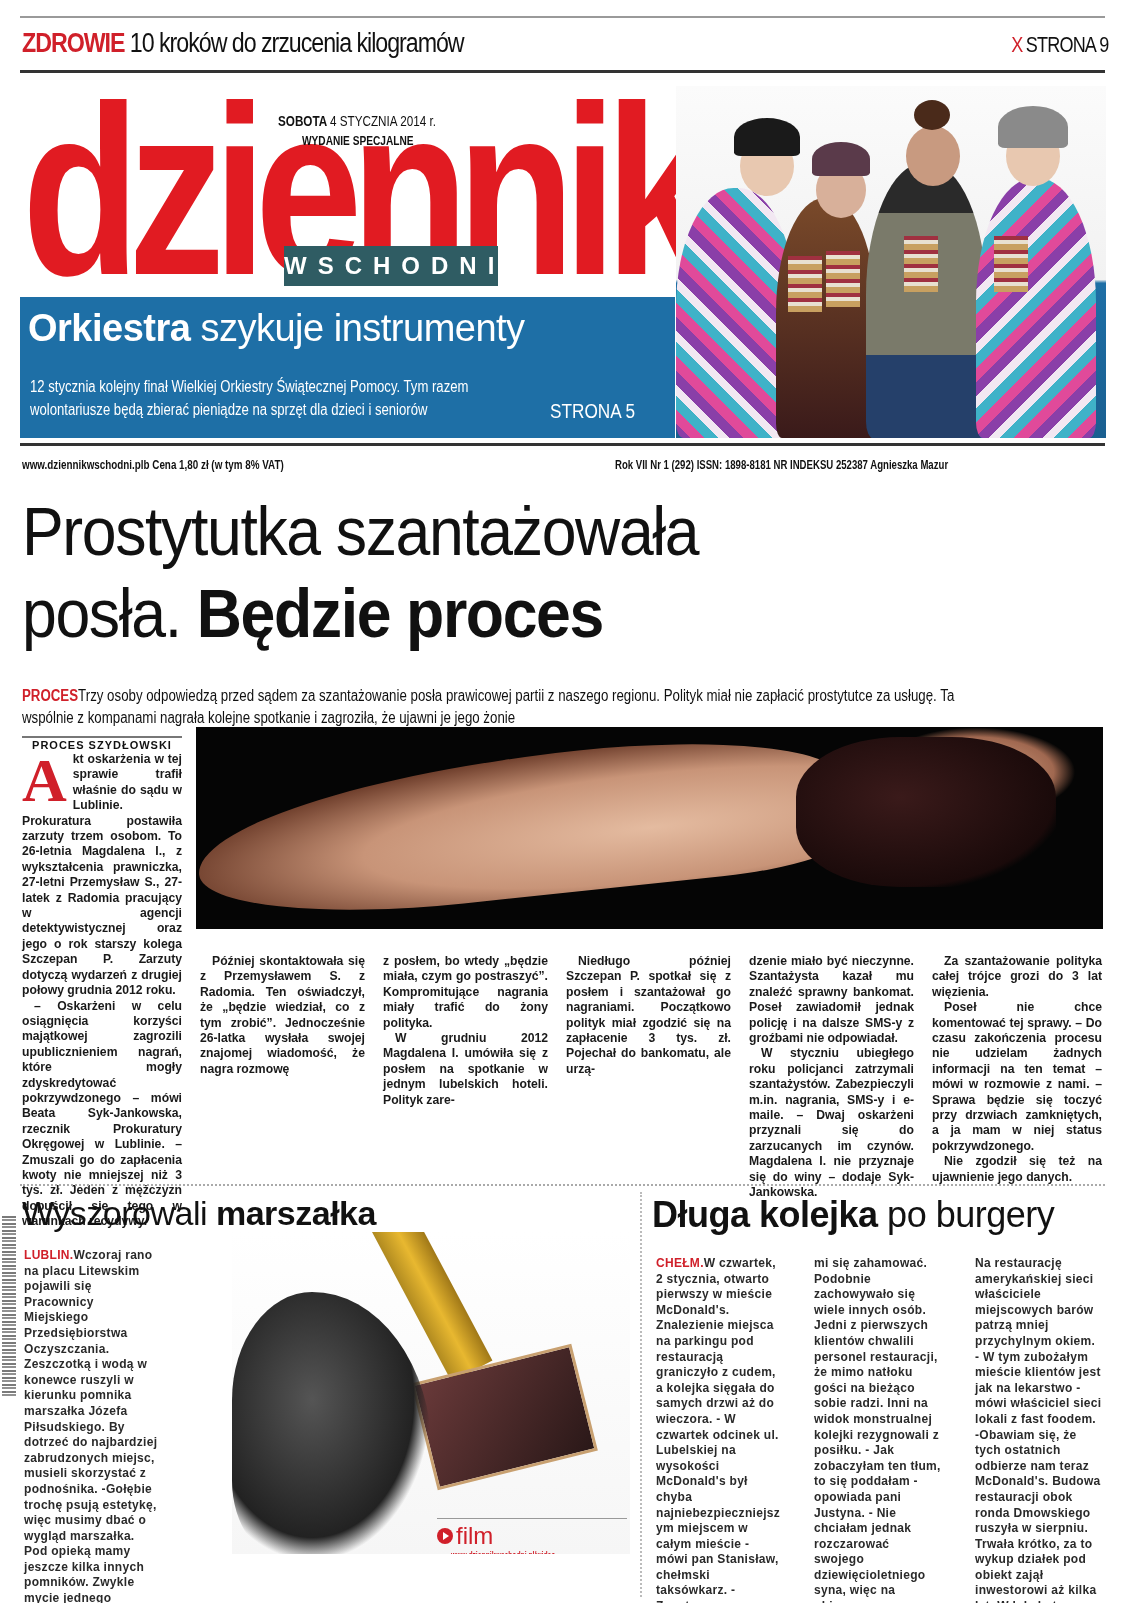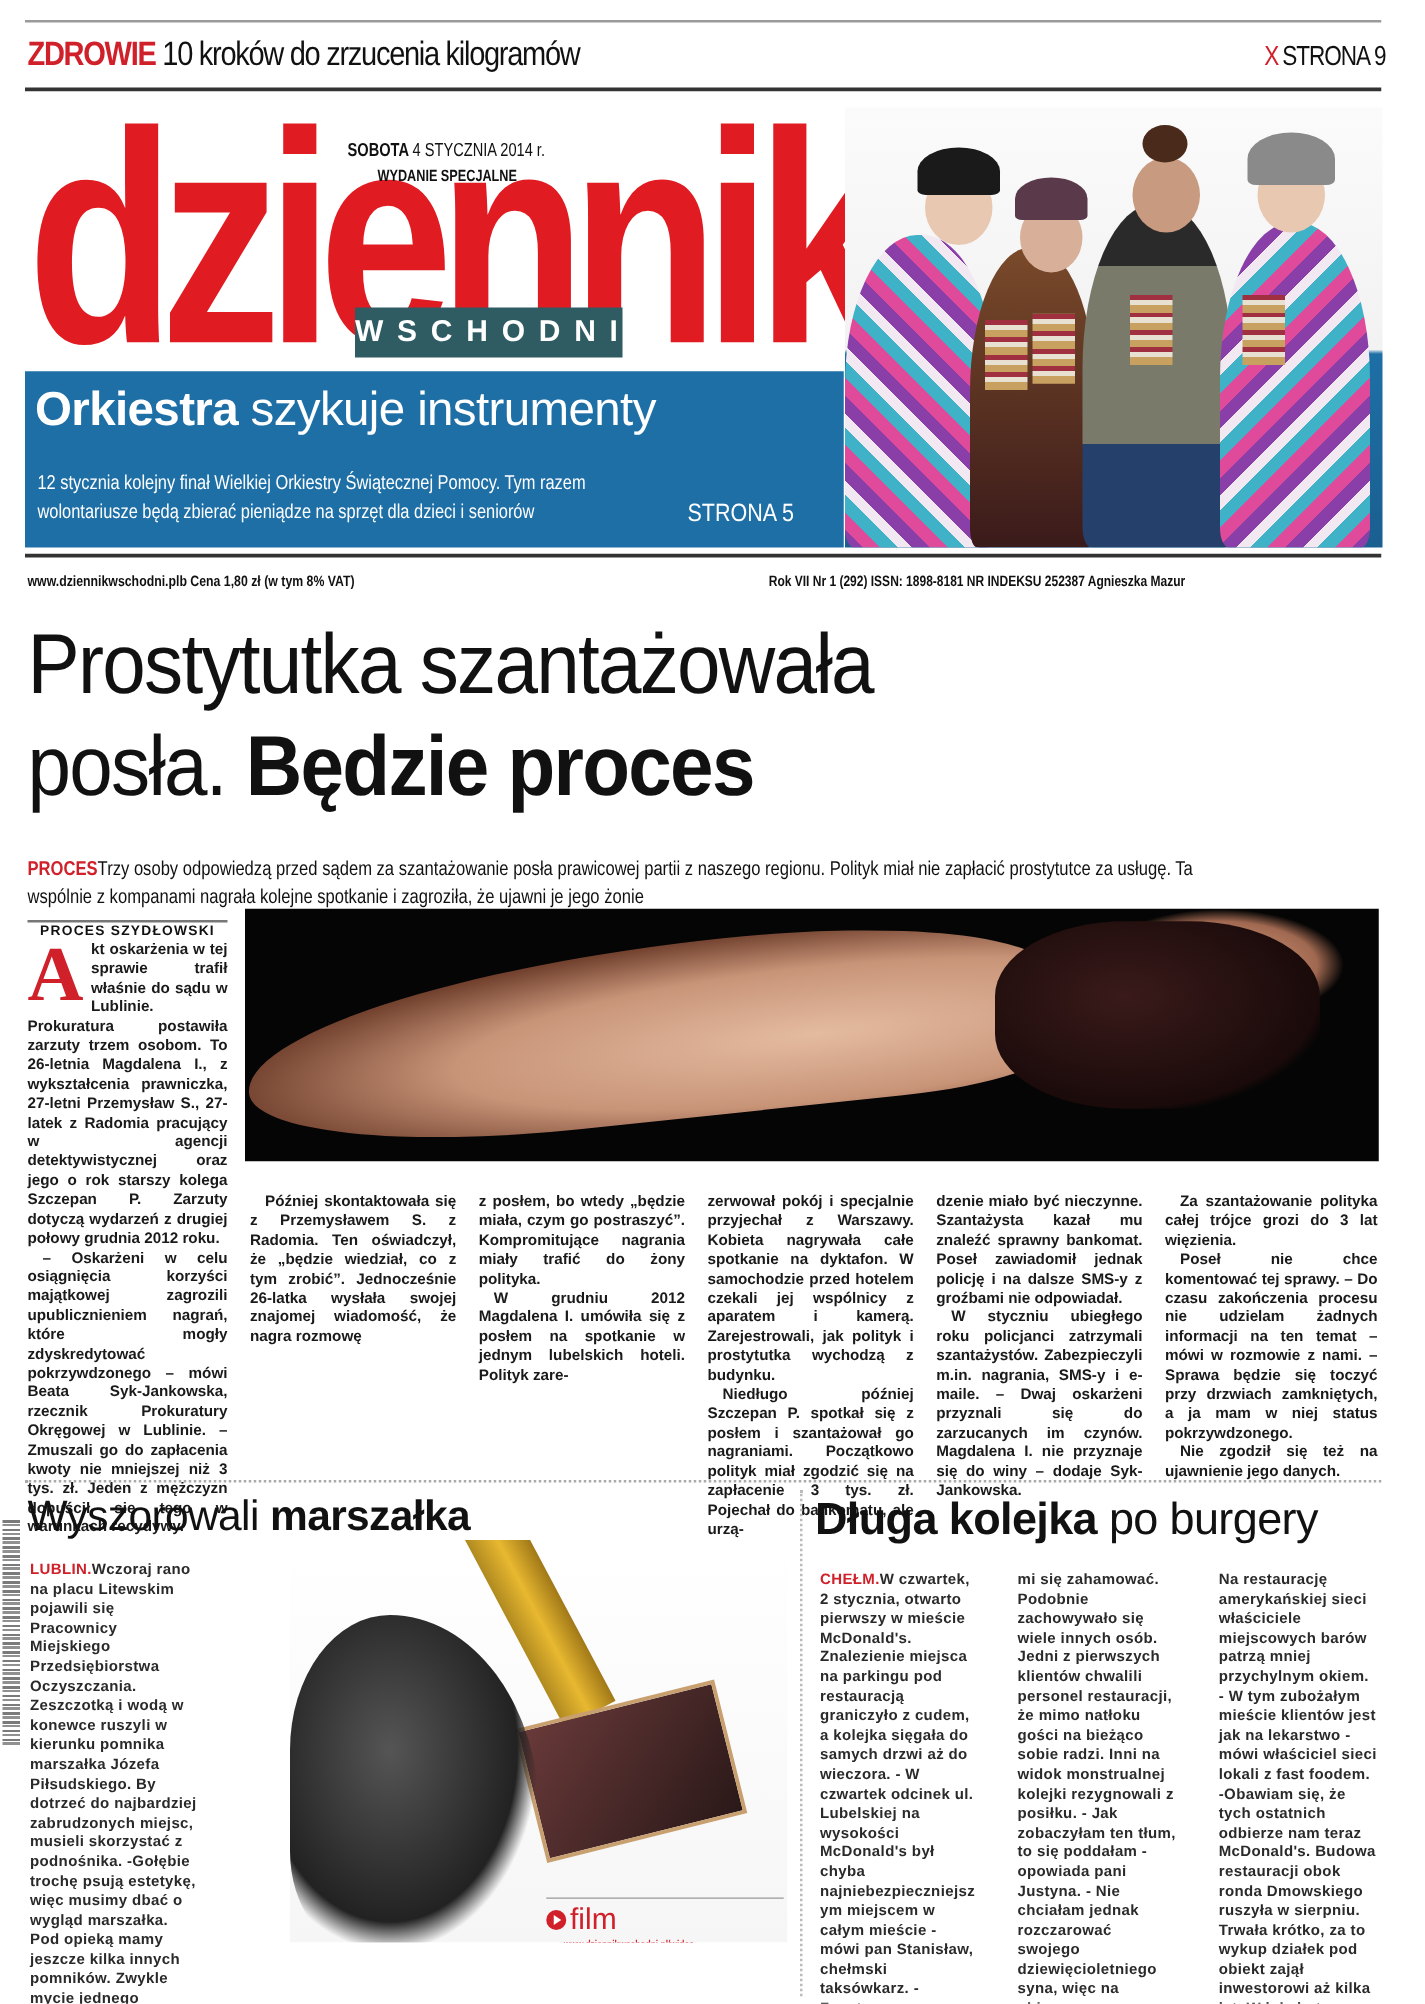--- a/index.html
+++ b/index.html
@@ -181,21 +181,20 @@
 <div class="abs col" style="left:200px; top:954px; width:165px;">
   <p>Później skontaktowała się z Przemysławem S. z Radomia. Ten oświadczył, że „będzie wiedział, co z tym zrobić”. Jednocześnie 26-latka wysłała swojej znajomej wiadomość, że nagra rozmowę</p>
 </div>
 
 <div class="abs col" style="left:383px; top:954px; width:165px;">
   <p class="noind">z posłem, bo wtedy „będzie miała, czym go postraszyć”. Kompromitujące nagrania miały trafić do żony polityka.</p>
   <p>W grudniu 2012 Magdalena I. umówiła się z posłem na spotkanie w jednym lubelskich hoteli. Polityk zare-</p>
 </div>
 
 <div class="abs col" style="left:566px; top:954px; width:165px;">
-  <p class="noind">zerwował pokój i specjalnie przyjechał z Warszawy. Kobieta nagrywała całe spotkanie na dyktafon. W samochodzie przed hotelem czekali jej wspólnicy z aparatem i kamerą. Zarejestrowali, jak polityk i prostytutka wychodzą z budynku.</p>
   <p>Niedługo później Szczepan P. spotkał się z posłem i szantażował go nagraniami. Początkowo polityk miał zgodzić się na zapłacenie 3 tys. zł. Pojechał do bankomatu, ale urzą-</p>
 </div>
 
 <div class="abs col" style="left:749px; top:954px; width:165px;">
   <p class="noind">dzenie miało być nieczynne. Szantażysta kazał mu znaleźć sprawny bankomat. Poseł zawiadomił jednak policję i na dalsze SMS-y z groźbami nie odpowiadał.</p>
   <p>W styczniu ubiegłego roku policjanci zatrzymali szantażystów. Zabezpieczyli m.in. nagrania, SMS-y i e-maile. – Dwaj oskarżeni przyznali się do zarzucanych im czynów. Magdalena I. nie przyznaje się do winy – dodaje Syk-Jankowska.</p>
 </div>
 
 <div class="abs col" style="left:932px; top:954px; width:170px;">
   <p>Za szantażowanie polityka całej trójce grozi do 3 lat więzienia.</p>

